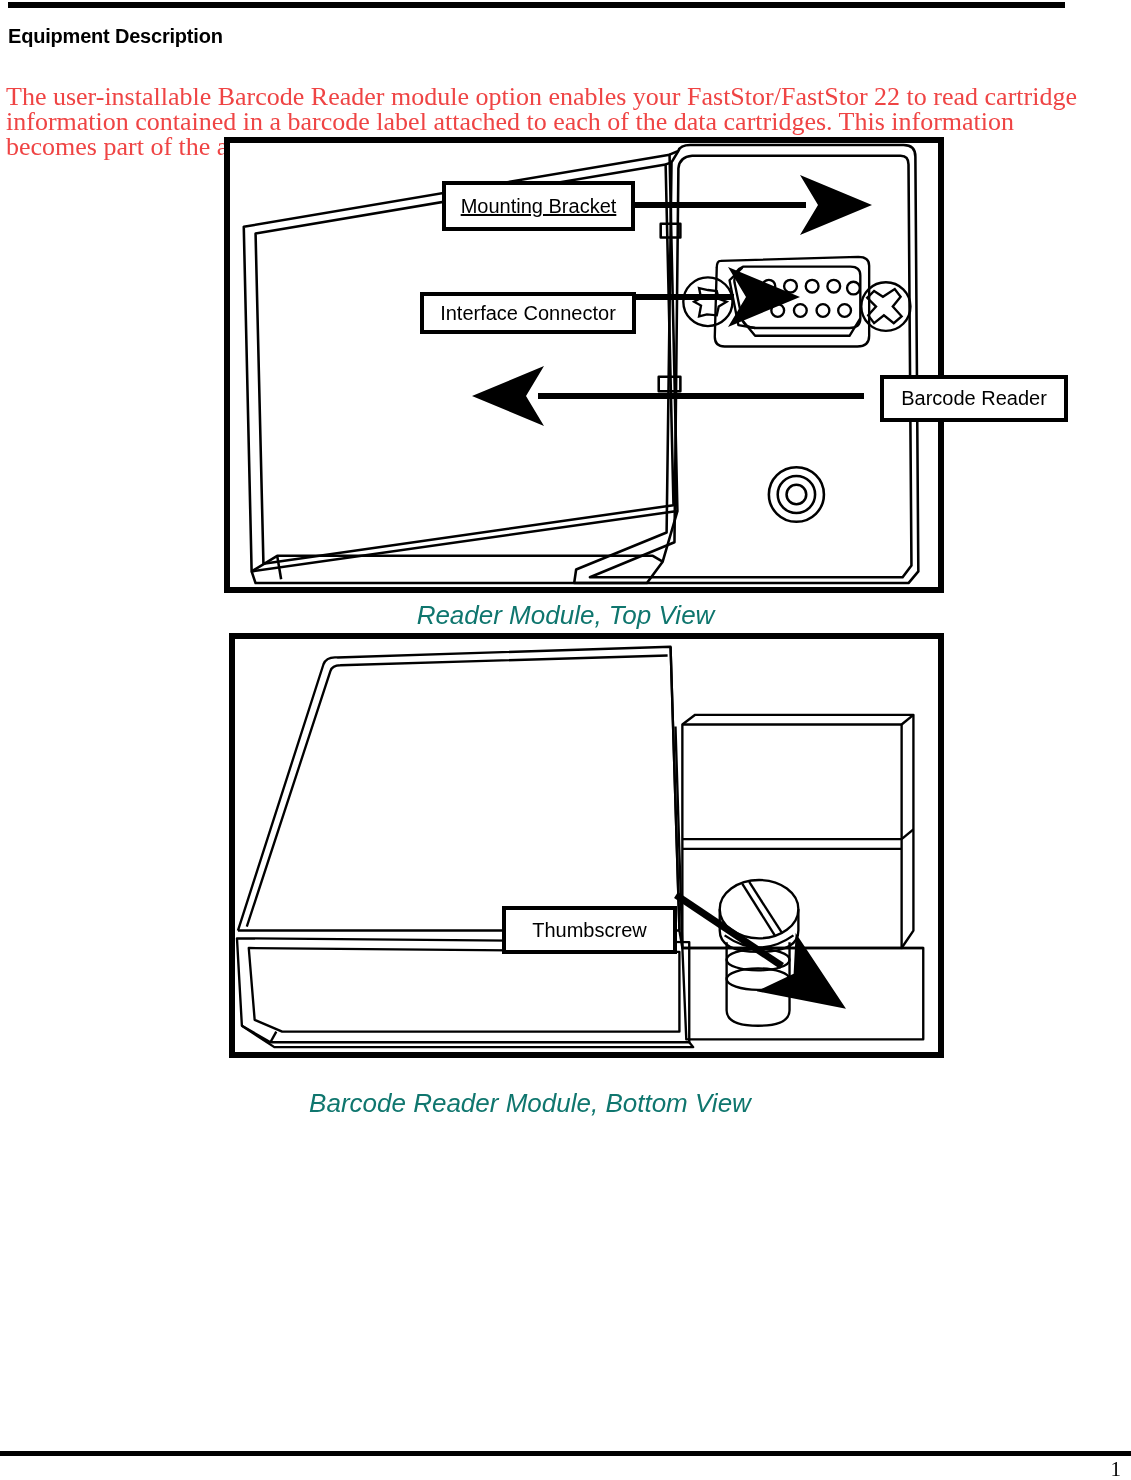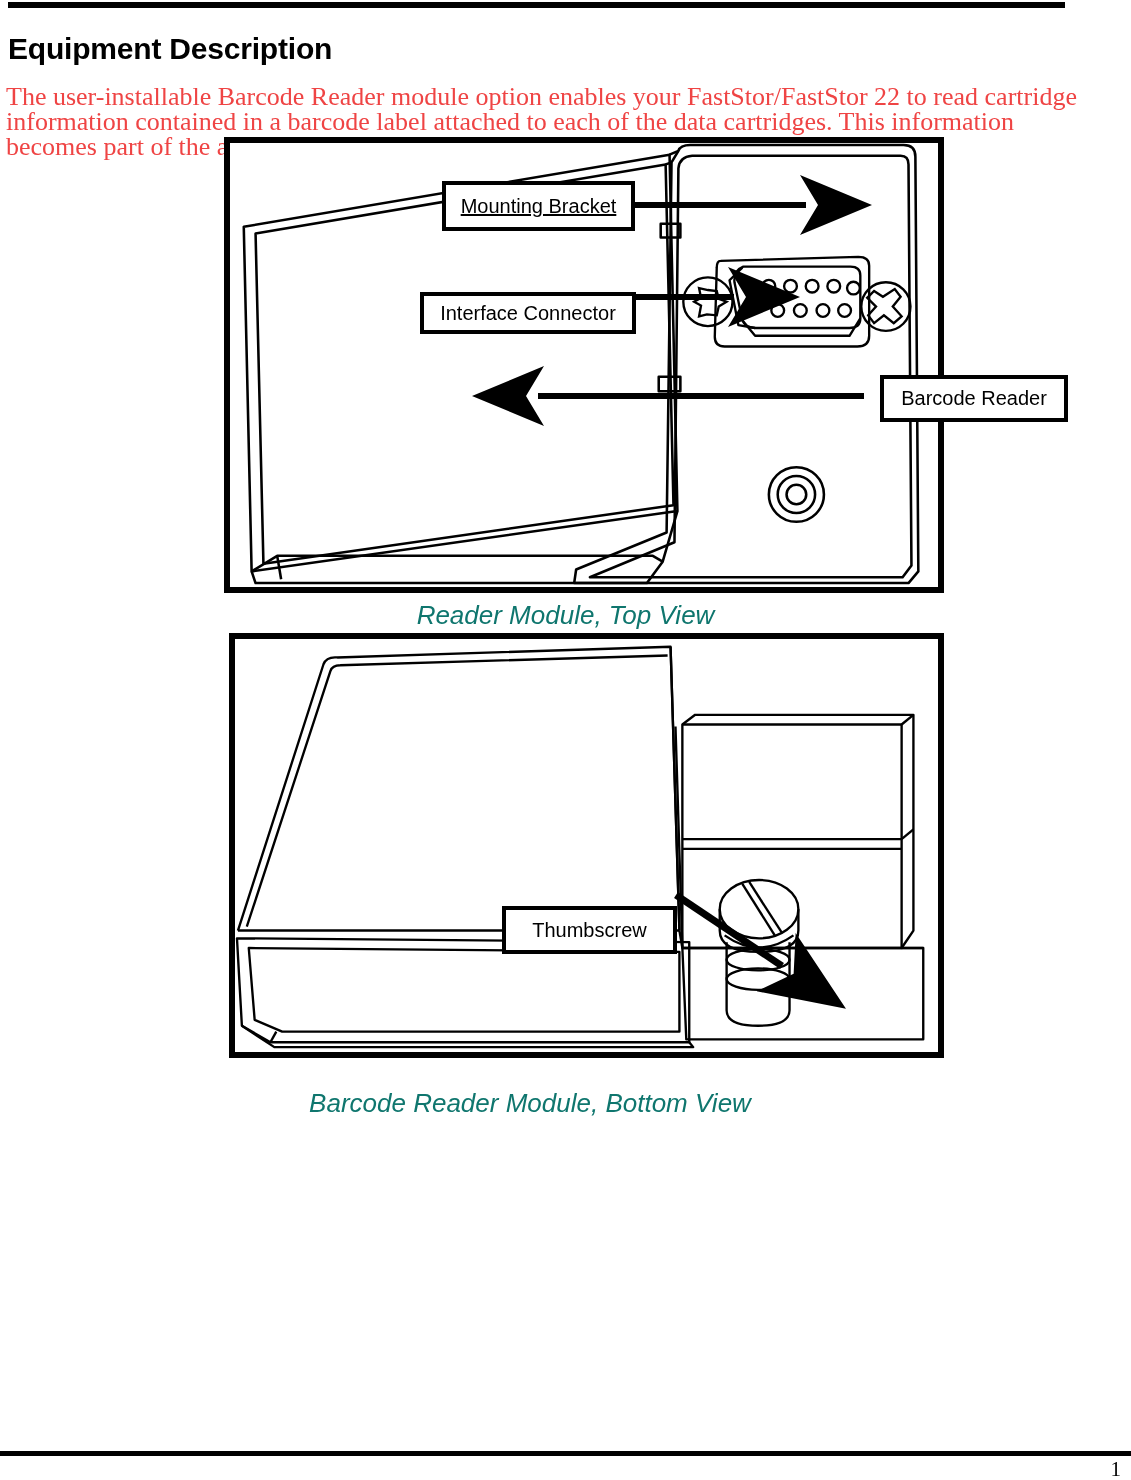--- a/index.html
+++ b/index.html
@@ -27,21 +27,21 @@
     background: #000000;
   }
 
   
   .page-title {
     position: absolute;
     left: 8px;
     top: 12px;
     font-family: "Liberation Sans", sans-serif;
     font-weight: bold;
-    font-size: 30px;
+    font-size: 20px;
     letter-spacing: -0.2px;
     color: #000000;
     white-space: nowrap;
   }
 
   
   .body-text {
     position: absolute;
     left: 6px;
     top: 58px;

